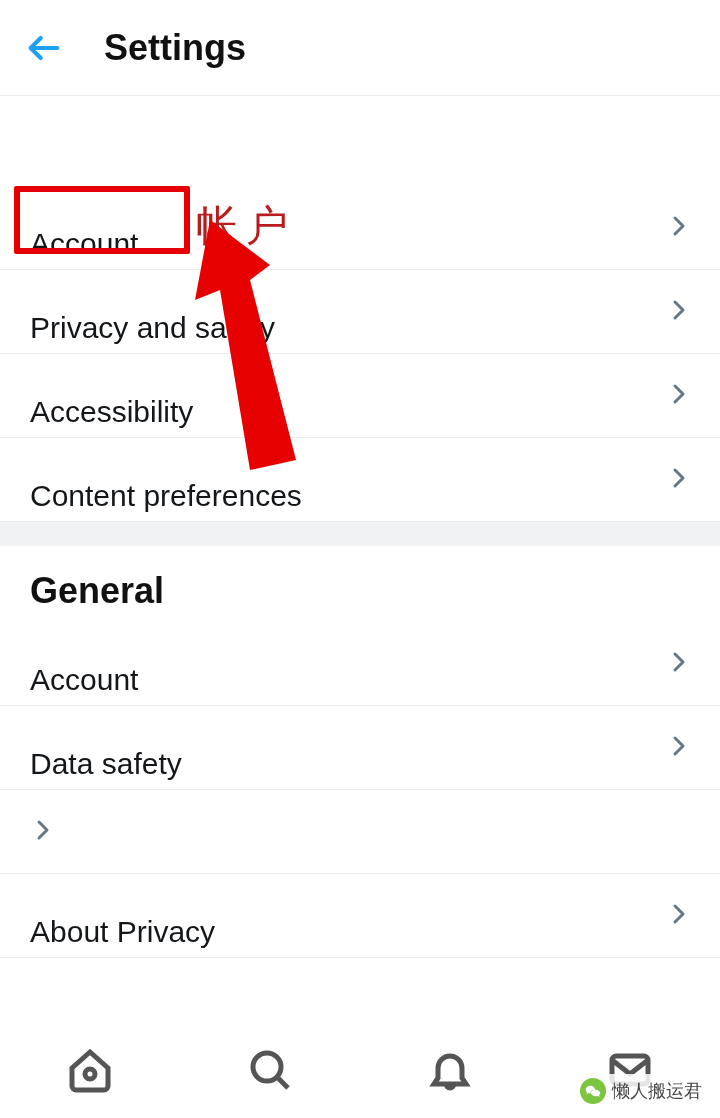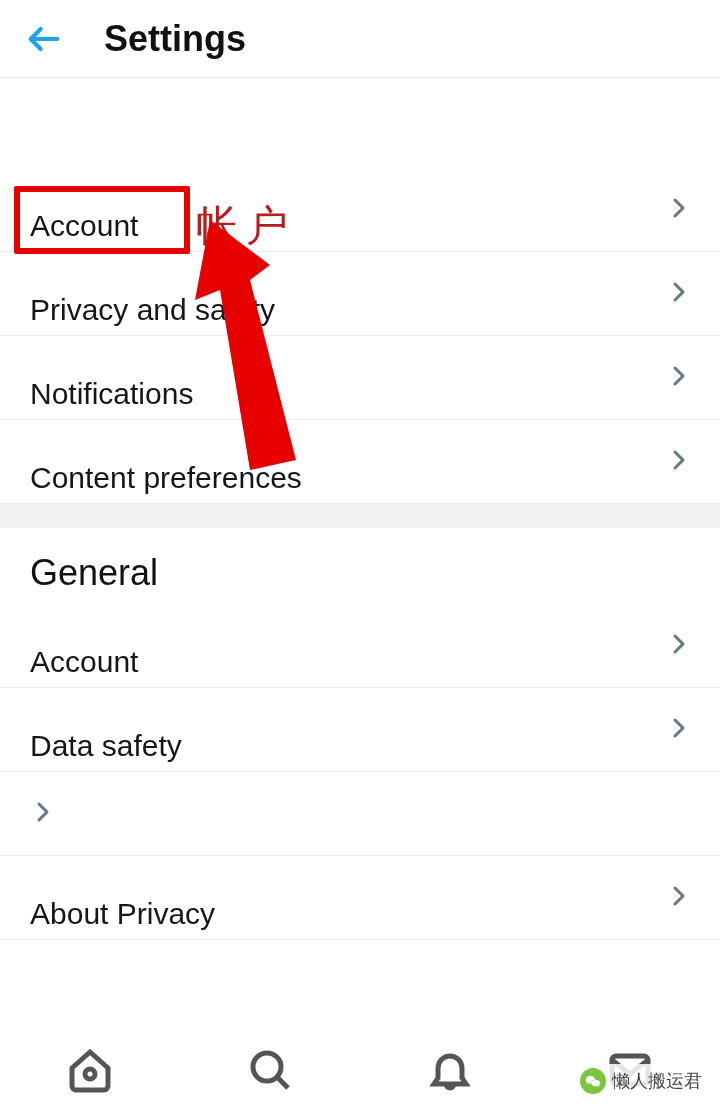--- a/index.html
+++ b/index.html
@@ -1,41 +1,41 @@
 <!DOCTYPE html>
 <html><head>
   <meta charset="utf-8">
   <style>
     * { box-sizing: border-box; margin: 0; padding: 0; }
     html, body { width: 720px; height: 1118px; font-family: -apple-system, "Helvetica Neue", Arial, sans-serif; background:#fff; color:#111; overflow:hidden; position:relative; }
 
     
     .header {
-      display:flex; align-items:center; height:78px; padding:0 20px;
+      display:flex; align-items:center; height:96px; padding:0 20px;
       border-bottom:1px solid #e6ecf0;
     }
     .back-btn { width:48px; height:48px; display:flex; align-items:center; justify-content:center; color:#1da1f2; }
     .back-btn svg { width:40px; height:40px; }
     .title { font-size:36px; font-weight:800; margin-left:36px; }
 
     
     .gap-lg { height:90px; background:#fff; }
     .gap-section { height:24px; background:#f0f2f4; }
 
     
     .row {
       display:flex; align-items:center; justify-content:space-between;
       padding:0 30px; height:84px; border-bottom:1px solid #e6ecf0; background:#fff;
     }
     .row-label { font-size:30px; color:#14171a;margin-top:32px; }
     .chev { color:#657786; }
     .chev svg { width:24px; height:24px; }
 
     .section-title {
-      padding:24px 30px 10px 30px; font-size:36px; font-weight:400; background:#fff;
+      padding:24px 30px 10px 30px; font-size:36px; font-weight:700; background:#fff;
     }
 
     
     .tabbar {
       position:absolute; left:0; right:0; bottom:0; height:96px; display:flex;
       align-items:center; justify-content:space-around; background:#fff;
     }
     .tab-btn { width:96px; height:96px; display:flex; align-items:center; justify-content:center; color:#555; }
     .tab-btn svg { width:48px; height:48px; stroke:#555; fill:none; stroke-width:2.5; }
 
@@ -51,21 +51,21 @@
       font-family: "Songti SC", "SimSun", serif; letter-spacing:8px; pointer-events:none;
     }
 
     
     .red-arrow {
       position:absolute; left:150px; top:210px; width:160px; height:280px; pointer-events:none;
     }
 
     
     .watermark {
-      position:absolute; right:8px; bottom:20px; display:flex; align-items:center;
+      position:absolute; right:8px; bottom:10px; display:flex; align-items:center;
       background:rgba(255,255,255,0.85); padding:4px 10px; border-radius:4px;
       font-size:18px; color:#444;
     }
     .watermark .wx { width:26px; height:26px; border-radius:50%; background:#7cc540; display:flex; align-items:center; justify-content:center; margin-right:6px; }
     .watermark .wx svg { width:16px; height:16px; fill:#fff; }
 
   </style>
 </head>
 <body>
 
@@ -86,21 +86,21 @@
         <path fill="none" stroke="currentColor" stroke-width="3" stroke-linecap="round" stroke-linejoin="round" d="M9 4l8 8-8 8"></path>
       </svg></div>
 </div>
 <div class="row">
   <div class="row-label">Privacy and safety</div>
   <div class="chev"><svg viewBox="0 0 24 24">
         <path fill="none" stroke="currentColor" stroke-width="3" stroke-linecap="round" stroke-linejoin="round" d="M9 4l8 8-8 8"></path>
       </svg></div>
 </div>
 <div class="row">
-  <div class="row-label">Notifications</div>
+  <div class="row-label">Accessibility</div>
   <div class="chev"><svg viewBox="0 0 24 24">
         <path fill="none" stroke="currentColor" stroke-width="3" stroke-linecap="round" stroke-linejoin="round" d="M9 4l8 8-8 8"></path>
       </svg></div>
 </div>
 <div class="row">
   <div class="row-label">Content preferences</div>
   <div class="chev"><svg viewBox="0 0 24 24">
         <path fill="none" stroke="currentColor" stroke-width="3" stroke-linecap="round" stroke-linejoin="round" d="M9 4l8 8-8 8"></path>
       </svg></div>
 </div>

